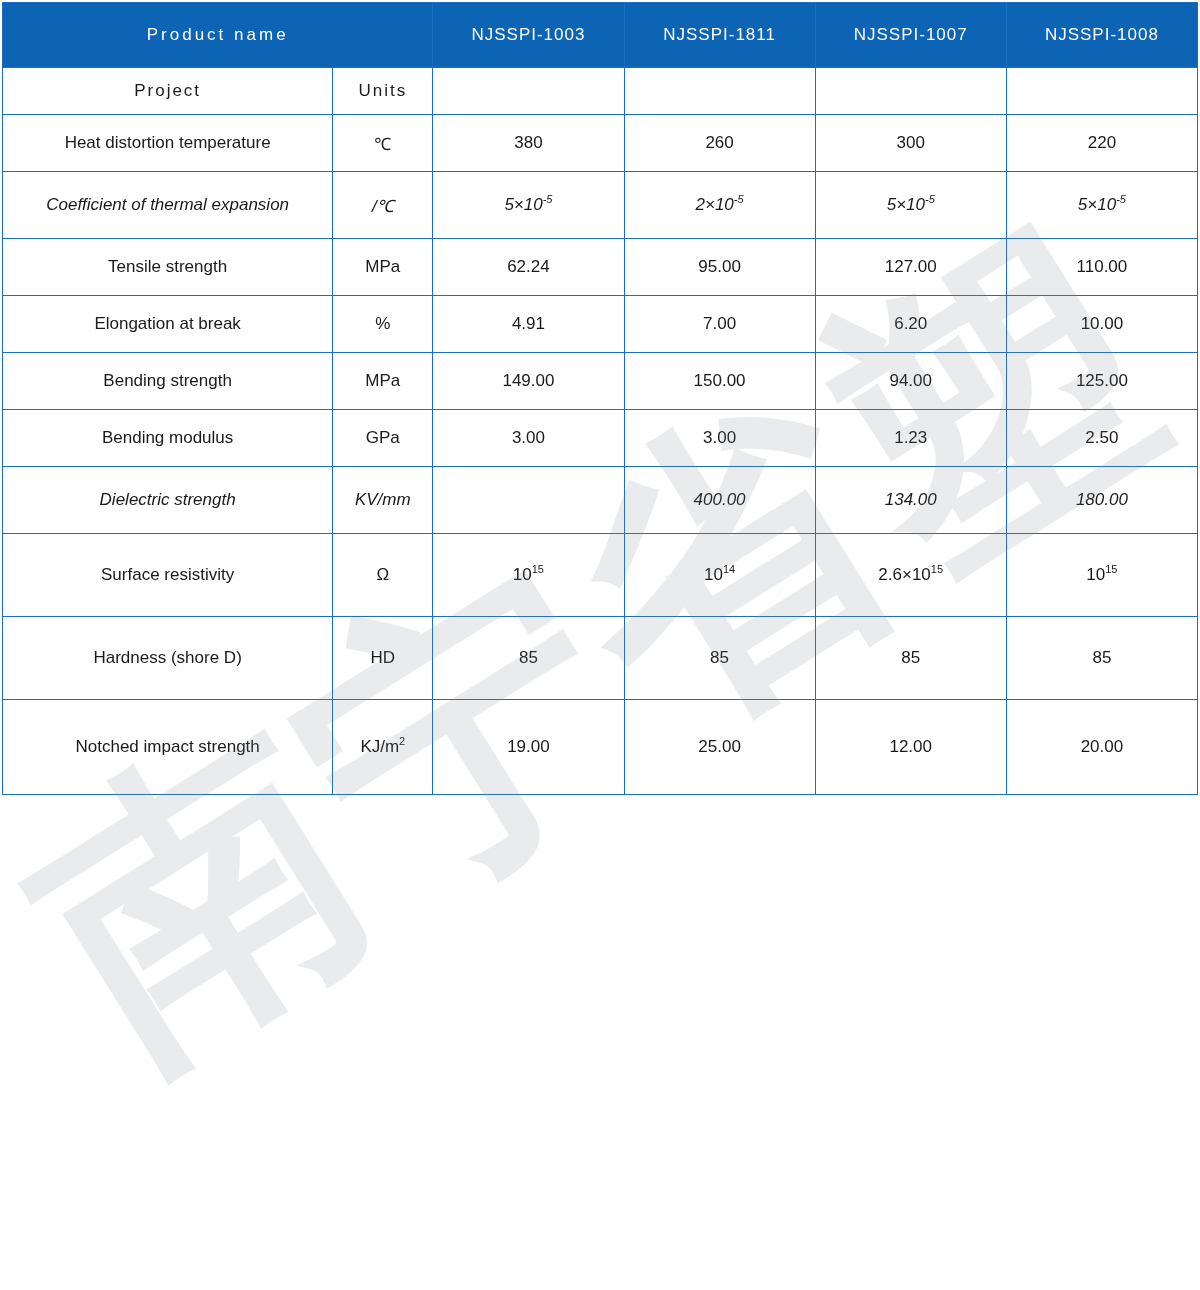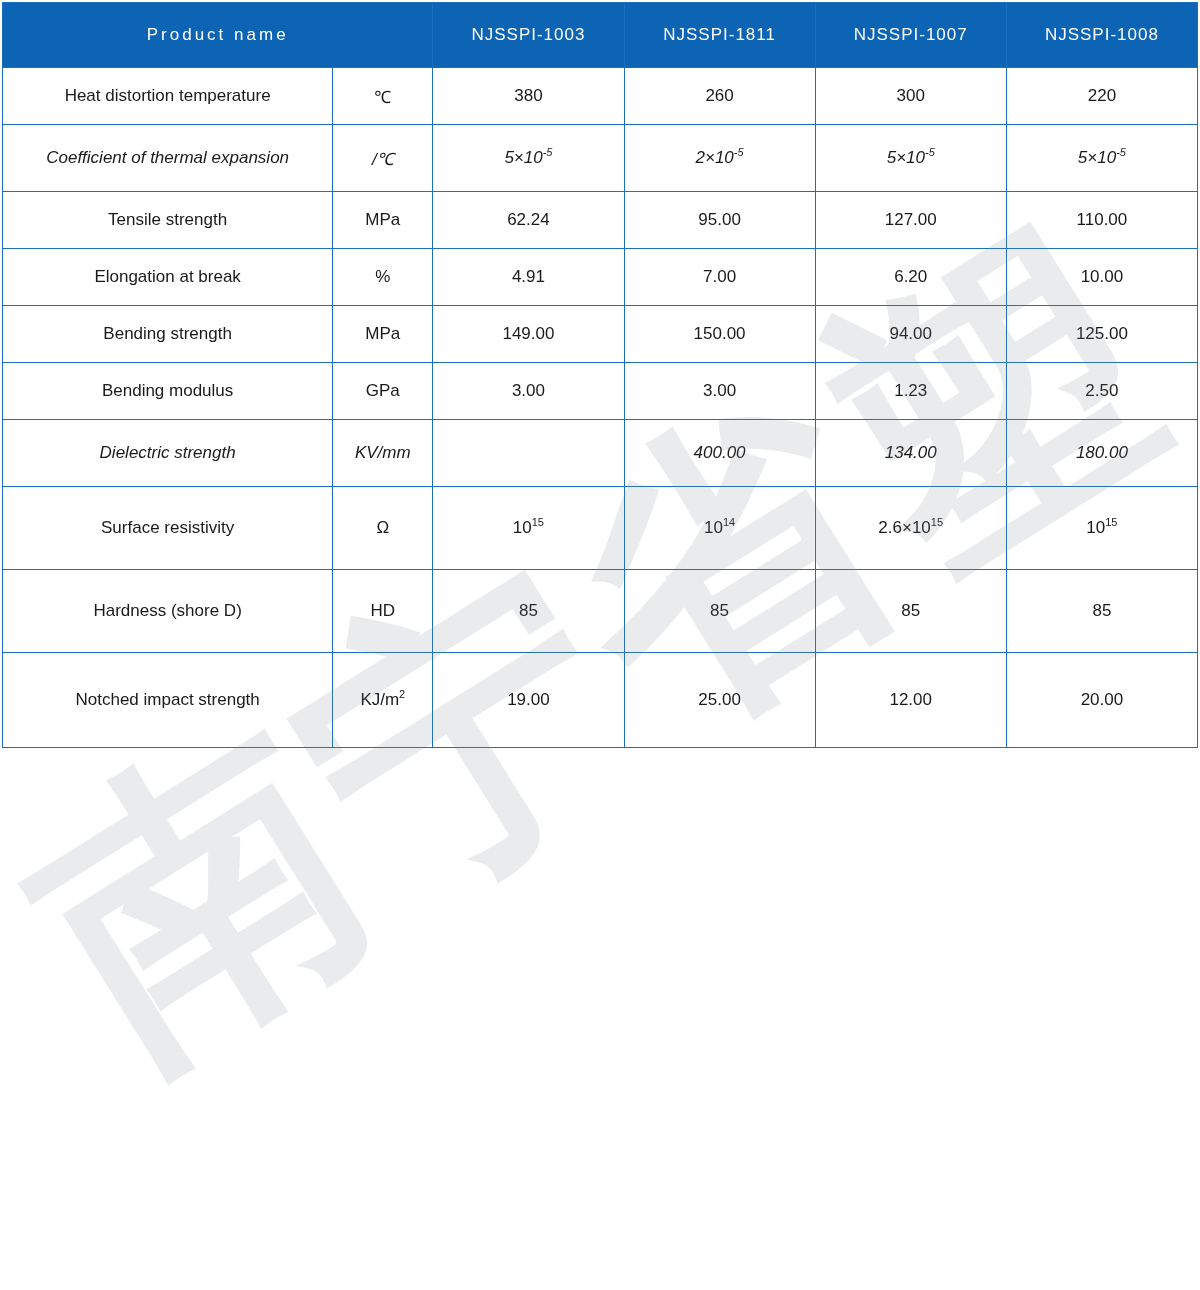--- a/index.html
+++ b/index.html
@@ -111,20 +111,28 @@
     <thead>
       <tr>
         <th colspan="2" class="prodname">Product name</th>
         <th>NJSSPI-1003</th>
         <th>NJSSPI-1811</th>
         <th>NJSSPI-1007</th>
         <th>NJSSPI-1008</th>
       </tr>
     </thead>
     <tbody id="table-body">
+      <tr class="r-subhead">
+        <td>Project</td>
+        <td>Units</td>
+        <td class="empty"></td>
+        <td class="empty"></td>
+        <td class="empty"></td>
+        <td class="empty"></td>
+      </tr>
         <tr class="r-normal">
           <td>Heat distortion temperature</td>
           <td>℃</td>
           <td>380</td>
           <td>260</td>
           <td>300</td>
           <td>220</td>
         </tr>
         <tr class="r-tall">
           <td>Coefficient of thermal expansion</td>

